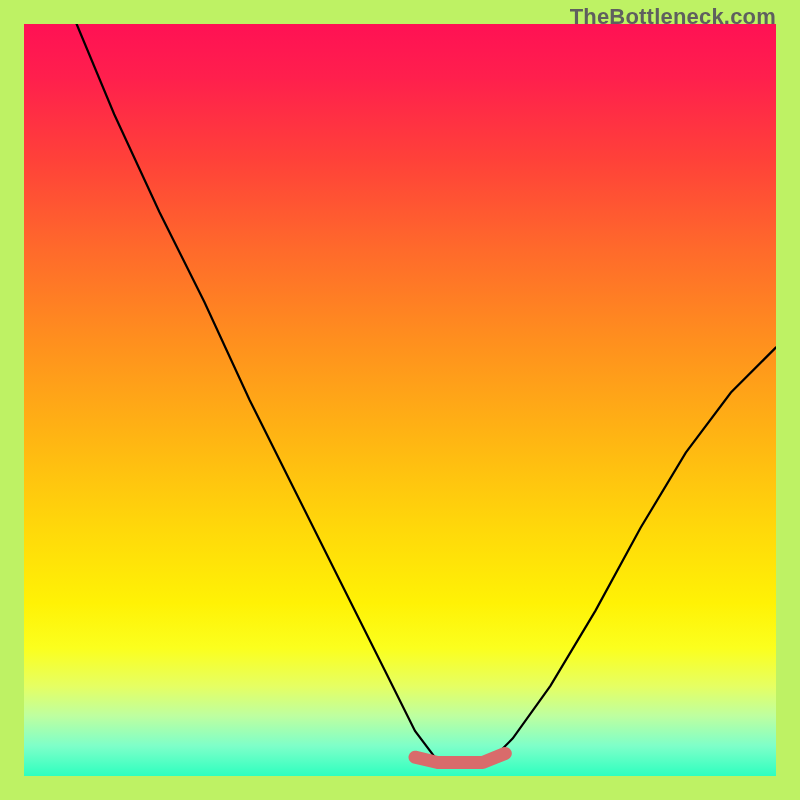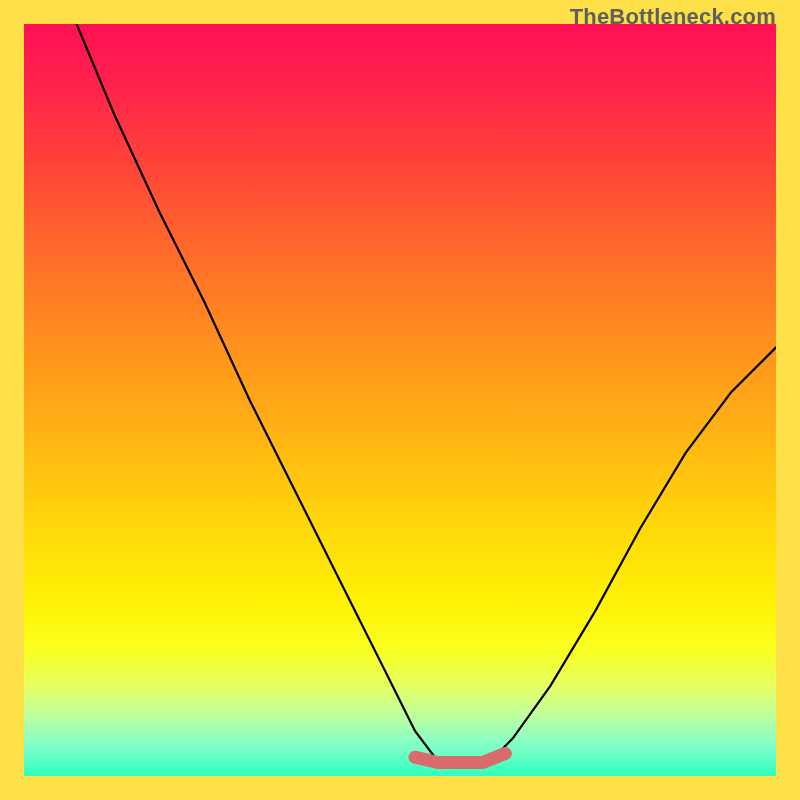--- a/index.html
+++ b/index.html
@@ -1,20 +1,20 @@
 <!DOCTYPE html>
 <html><head>
 <meta charset="utf-8">
 <style>
   * { margin: 0; padding: 0; box-sizing: border-box; }
   html, body { width: 800px; height: 800px; overflow: hidden; background: #000; }
   .outer {
     width: 800px;
     height: 800px;
-    background: #fde047;
+    background: #bef264;
     position: relative;
     padding-left: 8px;
   }
   .watermark {
     position: absolute;
     top: 4px;
     right: 24px;
     font-family: Arial, Helvetica, sans-serif;
     font-size: 22px;
     font-weight: 600;

